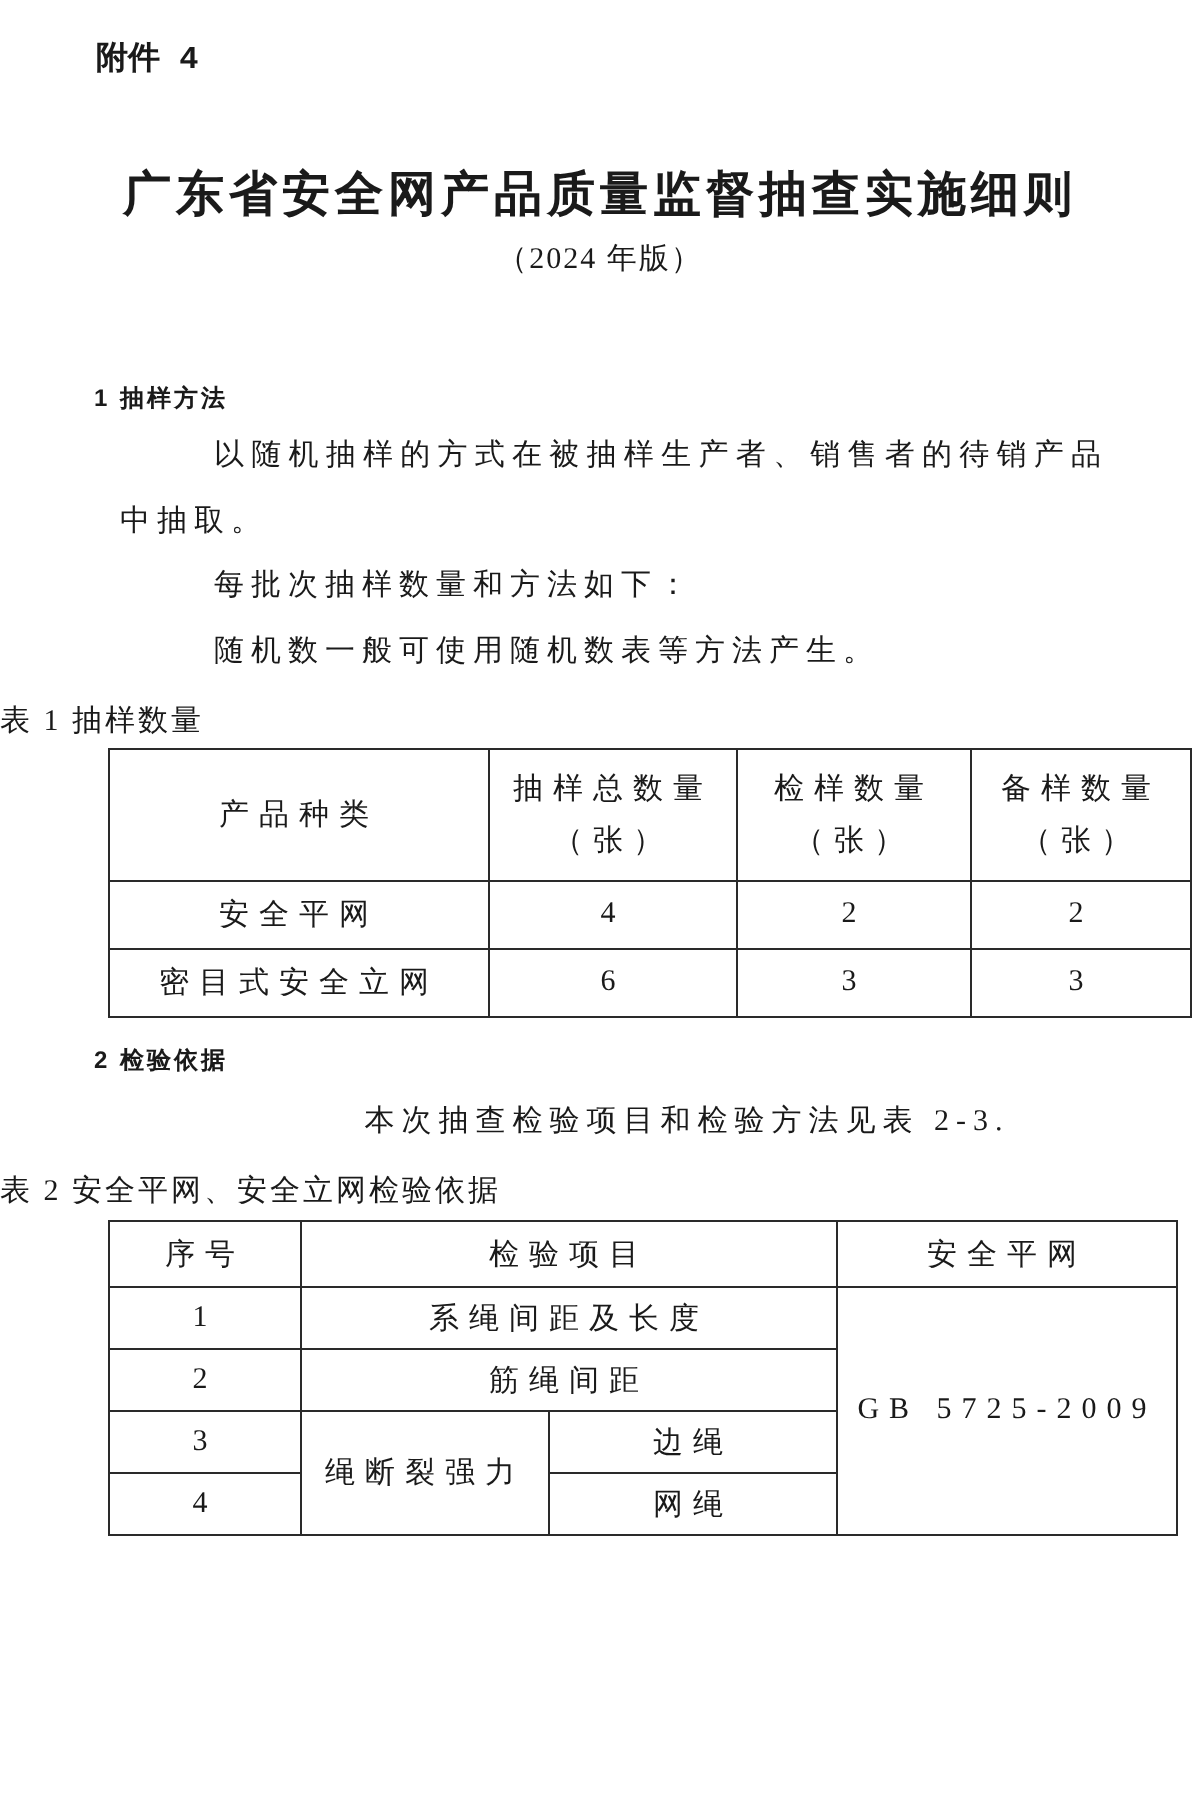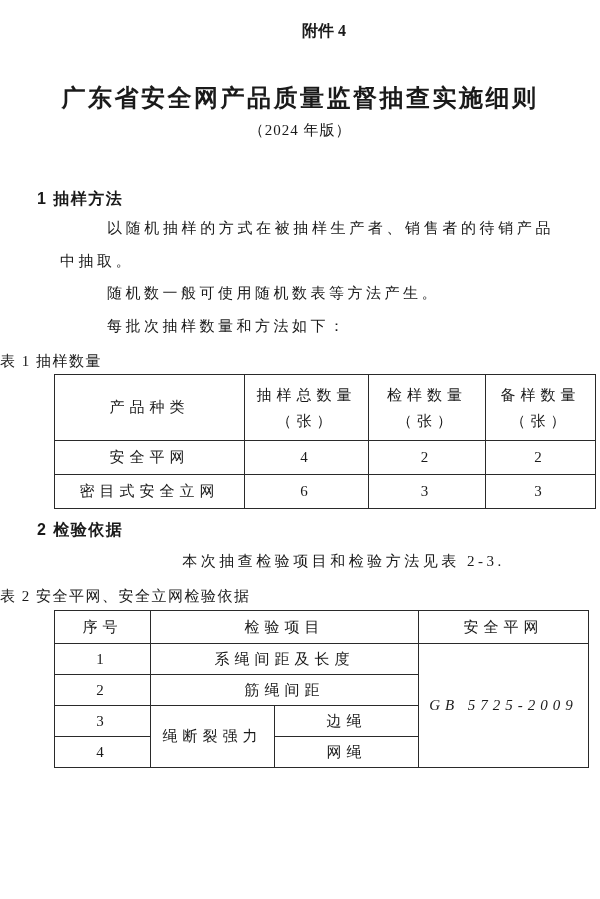--- a/index.html
+++ b/index.html
@@ -8,47 +8,46 @@
     position: relative;
     width: 600px;
     height: 899px;
     background: #ffffff;
     color: #1a1a1a;
     overflow: hidden;
     font-family: "Liberation Serif", serif;
   }
   .attachment {
     padding: 20px 0 0 48px;
-    font-family: Liberation Serif, serif;
+    font-family: Liberation Mono, monospace;
     font-weight: 600;
     font-size: 16px;
     line-height: 21px;
-    text-align: center;
   }
   .title {
     margin-top: 43px;
     text-align: center;
     font-family: "Liberation Sans", sans-serif;
     font-weight: 700;
     font-size: 24px;
     line-height: 28px;
     letter-spacing: 2.5px;
   }
   .edition {
     margin-top: 9px;
     text-align: center;
     font-size: 15px;
     line-height: 18px;
     letter-spacing: 1px;
   }
   .sec-heading {
-    padding-left: 37px;
+    padding-left: 47px;
     font-family: "Liberation Sans", sans-serif;
     font-weight: 700;
-    font-size: 16px;
+    font-size: 12px;
     line-height: 18px;
     letter-spacing: 1.5px;
   }
   .sec-heading.first { margin-top: 51px; }
   .sec-heading.second { margin-top: 12px; }
   .para {
     margin-left: 60px;
     width: 494px;
     font-size: 15px;
     line-height: 32.5px;
@@ -87,38 +86,38 @@
     font-size: 15px;
     letter-spacing: 5px;
     overflow: hidden;
   }
   table.t1 thead tr { height: 66px; }
   table.t1 tbody tr { height: 34px; }
   table.t2 thead tr { height: 33px; }
   table.t2 tbody tr { height: 31px; }
   .two-line { white-space: pre-line; line-height: 26px; }
   .num-cell { letter-spacing: 0; font-size: 16px; }
-  .method-cell { letter-spacing: 0.5px; font-size: 16px; font-style: italic; }
+  .method-cell { letter-spacing: 0.5px; font-size: 16px; }
 </style>
 </head>
 <body>
 
 <div class="page">
 
   <div class="attachment">附件 4</div>
 
   <div class="title">广东省安全网产品质量监督抽查实施细则</div>
 
   <div class="edition">（2024 年版）</div>
 
   <div class="sec-heading first">1 抽样方法</div>
 
   <p class="para first">以随机抽样的方式在被抽样生产者、销售者的待销产品中抽取。</p>
+  <p class="para">每批次抽样数量和方法如下：</p>
   <p class="para">随机数一般可使用随机数表等方法产生。</p>
-  <p class="para">每批次抽样数量和方法如下：</p>
 
   <div class="t-caption c1">表 1 抽样数量</div>
 
   <table class="doc-table t1">
     <colgroup>
       <col style="width:190px">
         <col style="width:124px">
         <col style="width:117px">
         <col style="width:110px">
     </colgroup>

